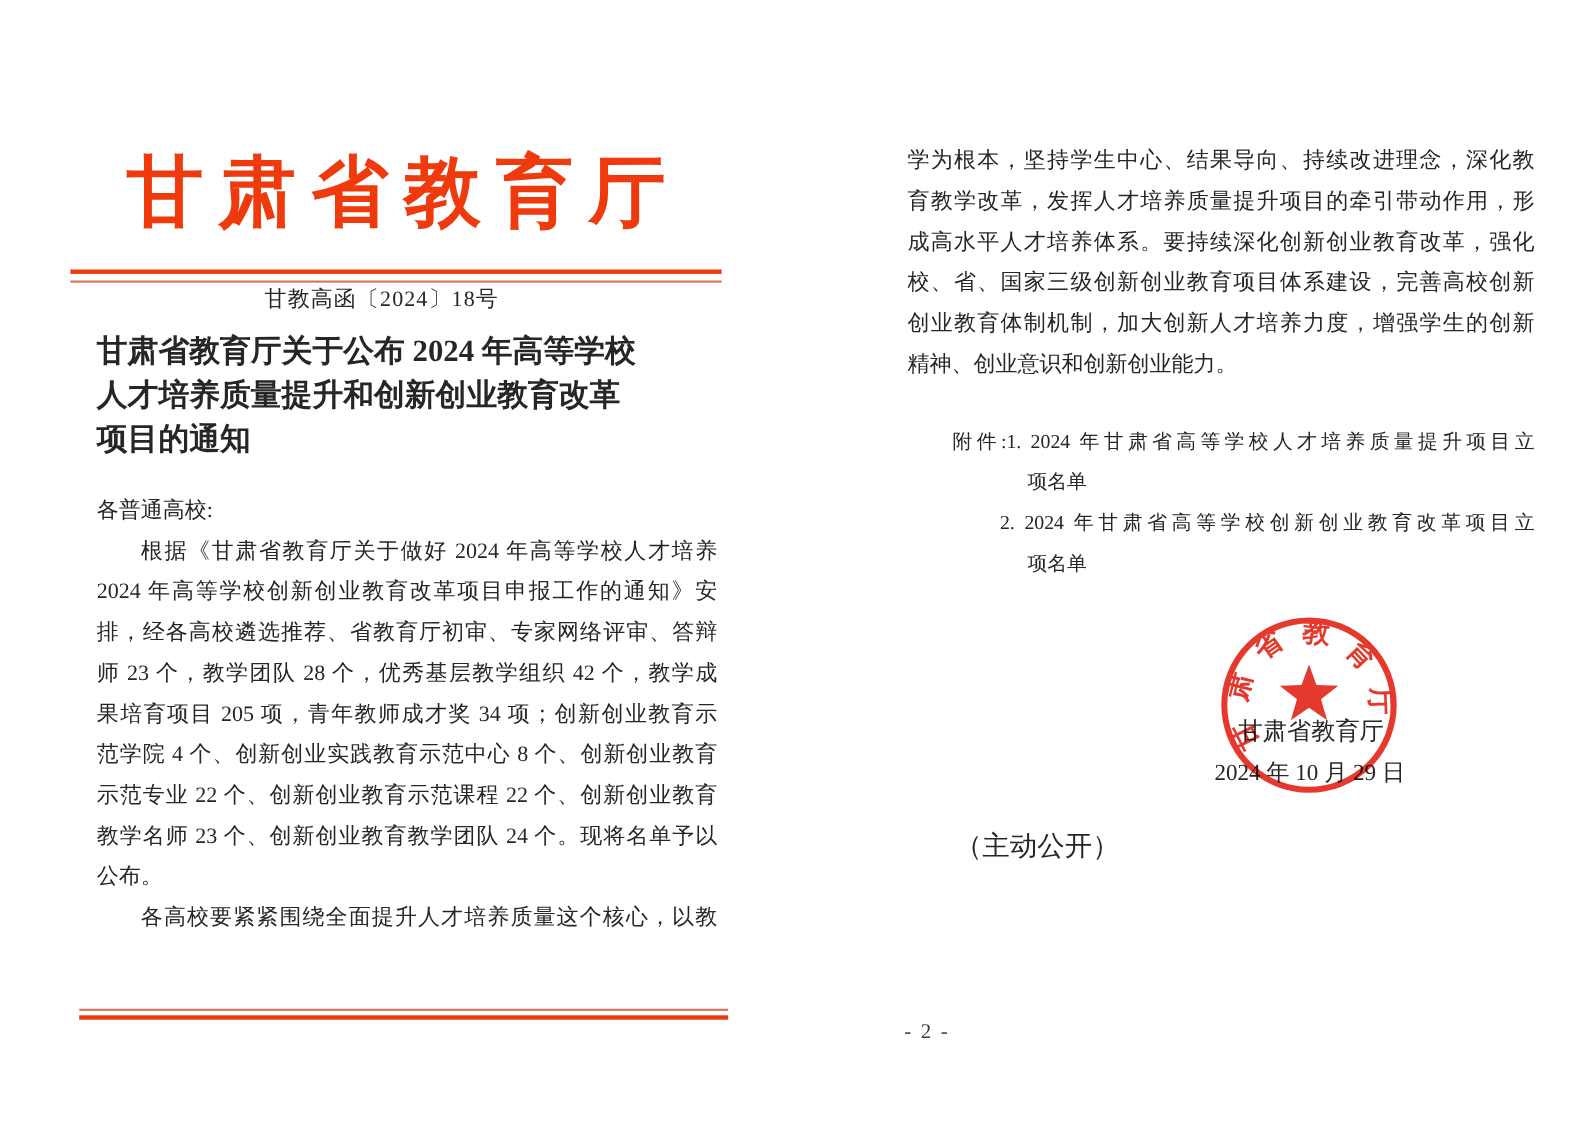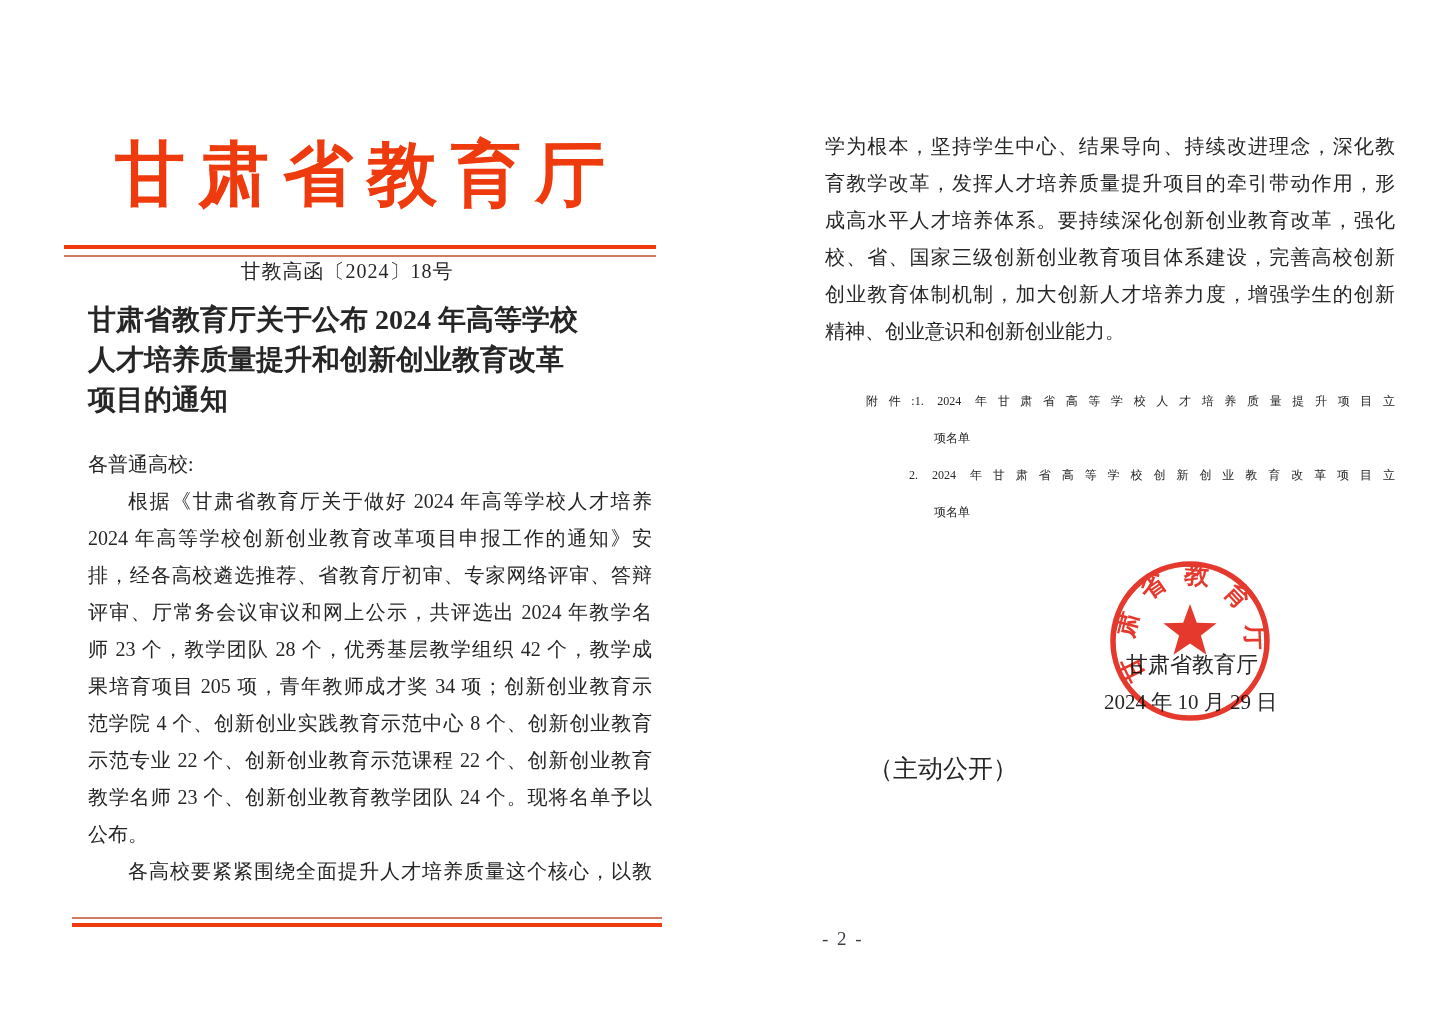--- a/index.html
+++ b/index.html
@@ -13,21 +13,21 @@
           letter-spacing:14px;text-indent:14px;white-space:nowrap;}
   .rule{left:64px;width:592px;background:#ee3a0c;}
   .rule-thick-top{top:245px;height:4px;}
   .rule-thin-bottom{top:255px;height:2px;background:#cf7a63;}
   .docnum{left:64px;top:258px;width:566px;text-align:center;
           font-size:20px;letter-spacing:1px;}
   .title{left:88px;top:300px;width:564px;
          font-size:28px;font-weight:bold;line-height:40px;}
   .lbody{left:88px;top:446px;width:564px;font-size:20px;}
   .rbody{left:825px;top:128px;width:570px;font-size:20px;}
-  .attach{left:825px;top:383px;width:570px;font-size:12px;font-family:Liberation Serif, serif;}
+  .attach{left:825px;top:383px;width:570px;font-size:18px;font-family:Liberation Serif, serif;}
   .bline{height:37px;line-height:37px;overflow:hidden;word-break:keep-all;}
   .jline{text-align:justify;text-align-last:justify;}
   .ind{text-indent:2em;}
   .pl41{padding-left:41px;box-sizing:border-box;}
   .pl84{padding-left:84px;box-sizing:border-box;}
   .pl109{padding-left:109px;box-sizing:border-box;}
   .rule-bottom-thin{left:72px;top:917px;width:590px;height:2px;background:#cf7a63;}
   .rule-bottom-thick{left:72px;top:923px;width:590px;height:4px;background:#ee3a0c;}
 
   
@@ -57,21 +57,20 @@
   <div>甘肃省教育厅关于公布 2024 年高等学校</div>
   <div>人才培养质量提升和创新创业教育改革</div>
   <div>项目的通知</div>
 </div>
 
 <div class="abs lbody">
   <div class="bline">各普通高校:</div>
   <div class="bline jline ind">根据《甘肃省教育厅关于做好 2024 年高等学校人才培养</div>
   <div class="bline jline">2024 年高等学校创新创业教育改革项目申报工作的通知》安</div>
   <div class="bline jline">排，经各高校遴选推荐、省教育厅初审、专家网络评审、答辩</div>
-  <div class="bline jline">评审、厅常务会议审议和网上公示，共评选出 2024 年教学名</div>
   <div class="bline jline">师 23 个，教学团队 28 个，优秀基层教学组织 42 个，教学成</div>
   <div class="bline jline">果培育项目 205 项，青年教师成才奖 34 项；创新创业教育示</div>
   <div class="bline jline">范学院 4 个、创新创业实践教育示范中心 8 个、创新创业教育</div>
   <div class="bline jline">示范专业 22 个、创新创业教育示范课程 22 个、创新创业教育</div>
   <div class="bline jline">教学名师 23 个、创新创业教育教学团队 24 个。现将名单予以</div>
   <div class="bline">公布。</div>
   <div class="bline jline ind">各高校要紧紧围绕全面提升人才培养质量这个核心，以教</div>
 </div>
 
 <div class="abs rule-bottom-thin"></div>

